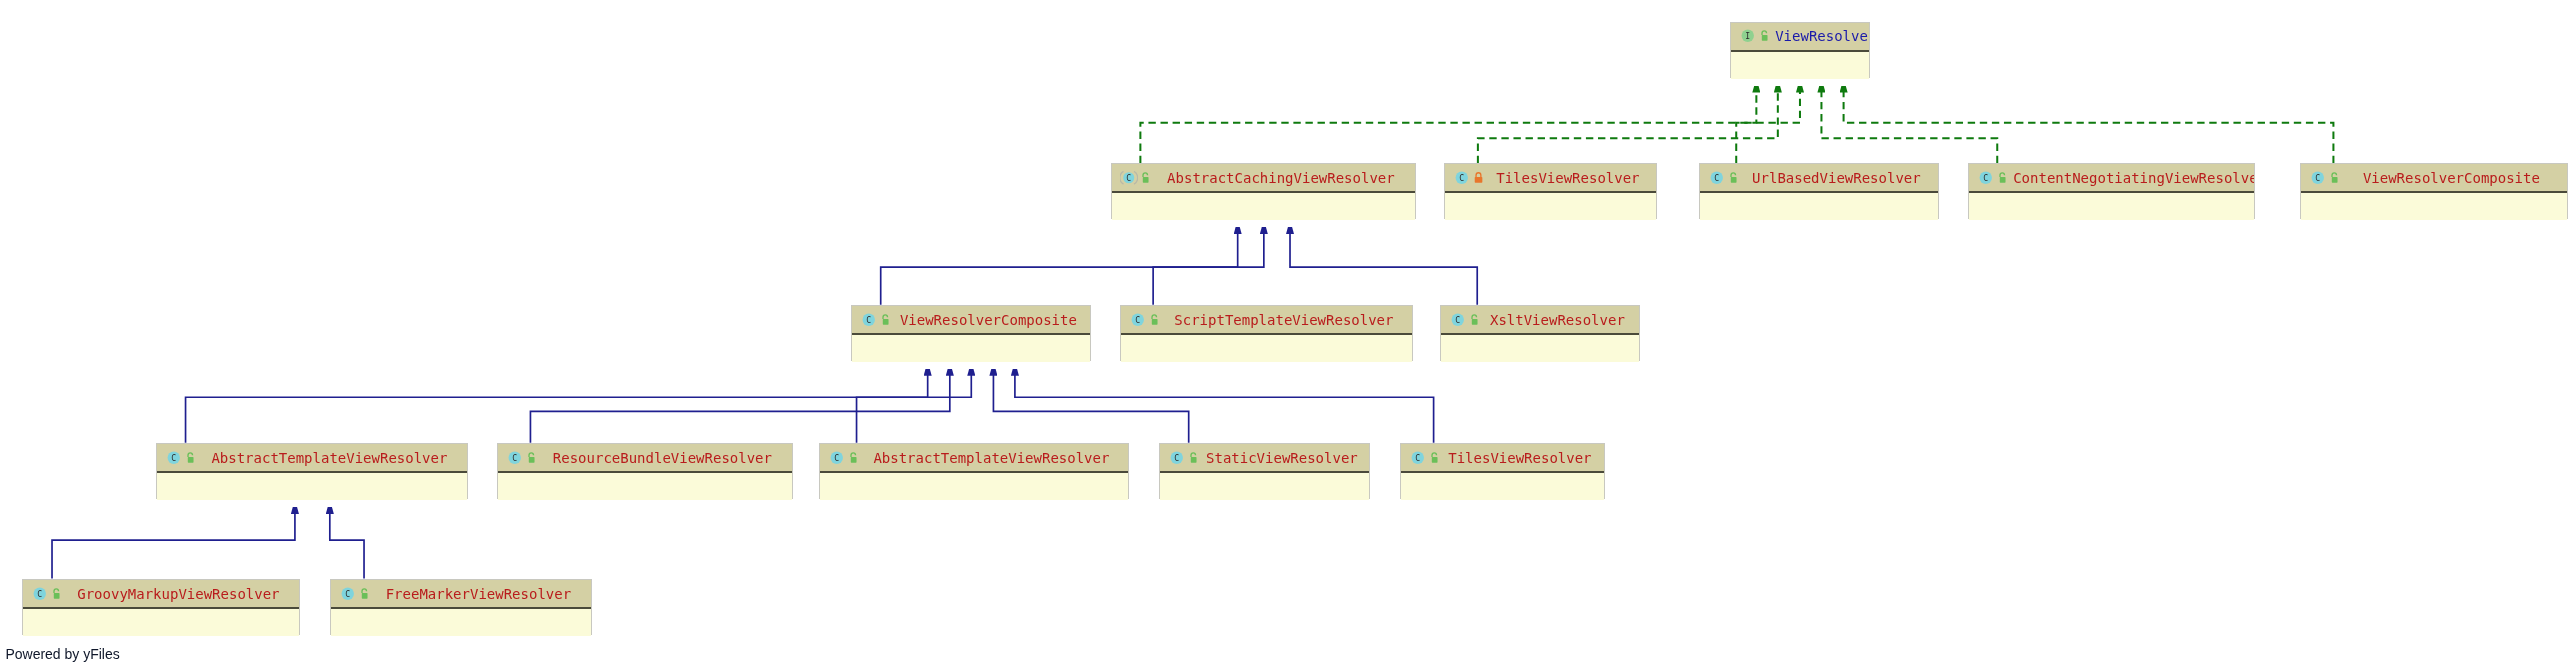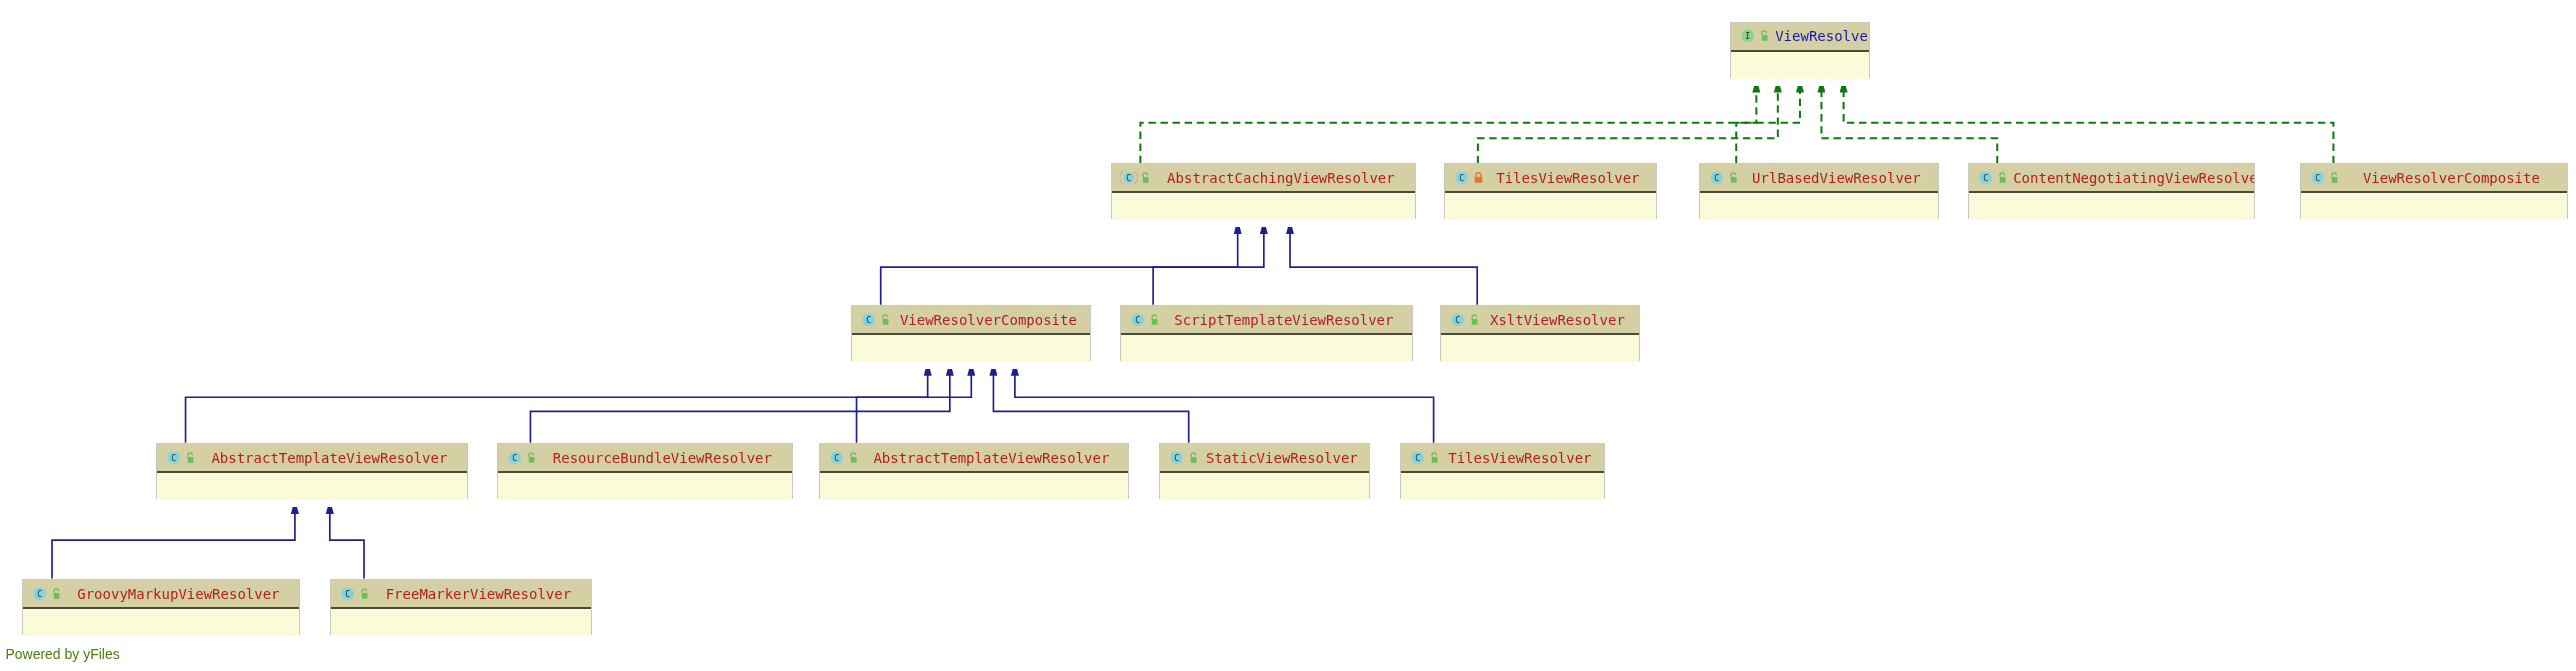--- a/index.html
+++ b/index.html
@@ -74,21 +74,21 @@
   }
   .uml-name.iface {
     color: #1a1aaa;
   }
   .watermark {
     position: absolute;
     left: 5.4px;
     top: 646px;
     font-family: "Liberation Sans", sans-serif;
     font-size: 14px;
-    color: #4d7c0f;
+    color: #0f172a;
     z-index: 3;
     white-space: nowrap;
   }
 </style>
 </head>
 <body>
 
 <div id="diagram">
 
   <svg id="edge-layer" width="2576" height="671" viewBox="0 0 3838 1000" xmlns="http://www.w3.org/2000/svg">

